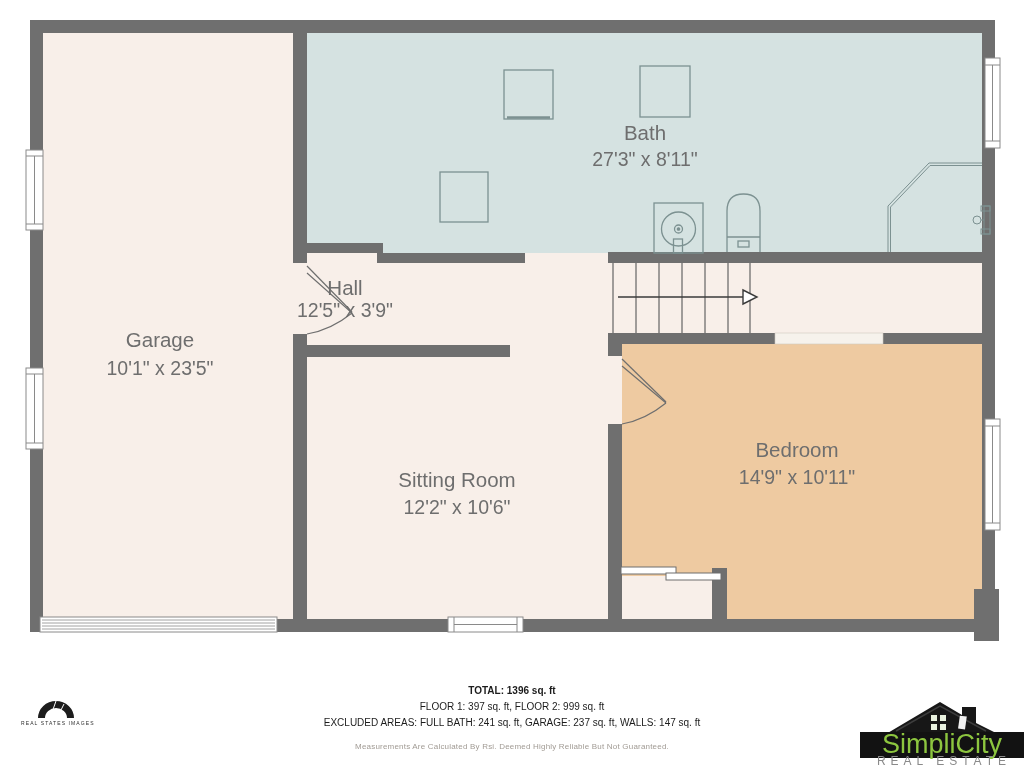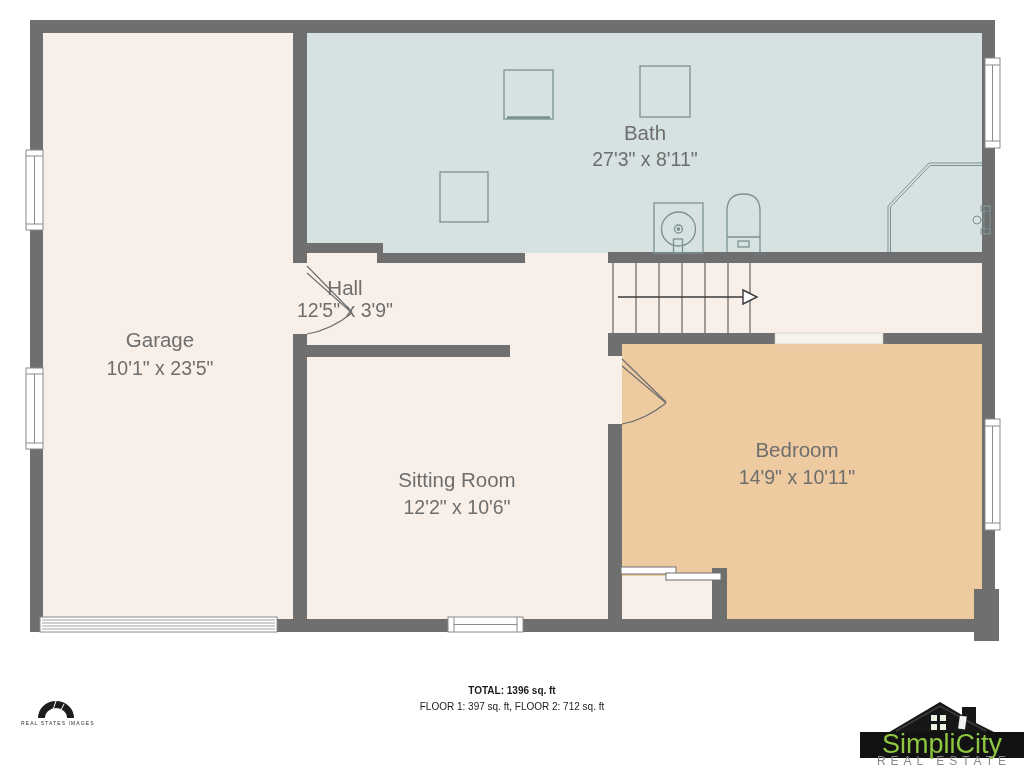--- a/index.html
+++ b/index.html
@@ -172,22 +172,24 @@
       <text class="room-dims" x="457" y="514">12'2" x 10'6"</text>
 
       <text class="room-label" x="797" y="457">Bedroom</text>
       <text class="room-dims" x="797" y="484">14'9" x 10'11"</text>
     </g>
   </svg>
 
   
   <div class="footer">
     <div class="footer-line bold">TOTAL: 1396 sq. ft</div>
-    <div class="footer-line">FLOOR 1: 397 sq. ft, FLOOR 2: 712 sq. ft</div>
+    <div class="footer-line">FLOOR 1: 397 sq. ft, FLOOR 2: 999 sq. ft</div>
+    <div class="footer-line">EXCLUDED AREAS: FULL BATH: 241 sq. ft, GARAGE: 237 sq. ft, WALLS: 147 sq. ft</div>
   </div>
+  <div class="disclaimer">Measurements Are Calculated By Rsi. Deemed Highly Reliable But Not Guaranteed.</div>
 
   
   <div class="left-logo">
     <svg class="mark" width="40" height="20" viewBox="0 0 40 20">
       <path d="M2,19 A18,17 0 0 1 38,19 L31,19 A11,10 0 0 0 9,19 Z" fill="#1d1d1d"></path>
       <path d="M20,2 L14,19" stroke="#ffffff" stroke-width="1"></path>
       <path d="M28,5 L21,19" stroke="#ffffff" stroke-width="1"></path>
     </svg>
     <div class="row">
       <span class="rule"></span>

